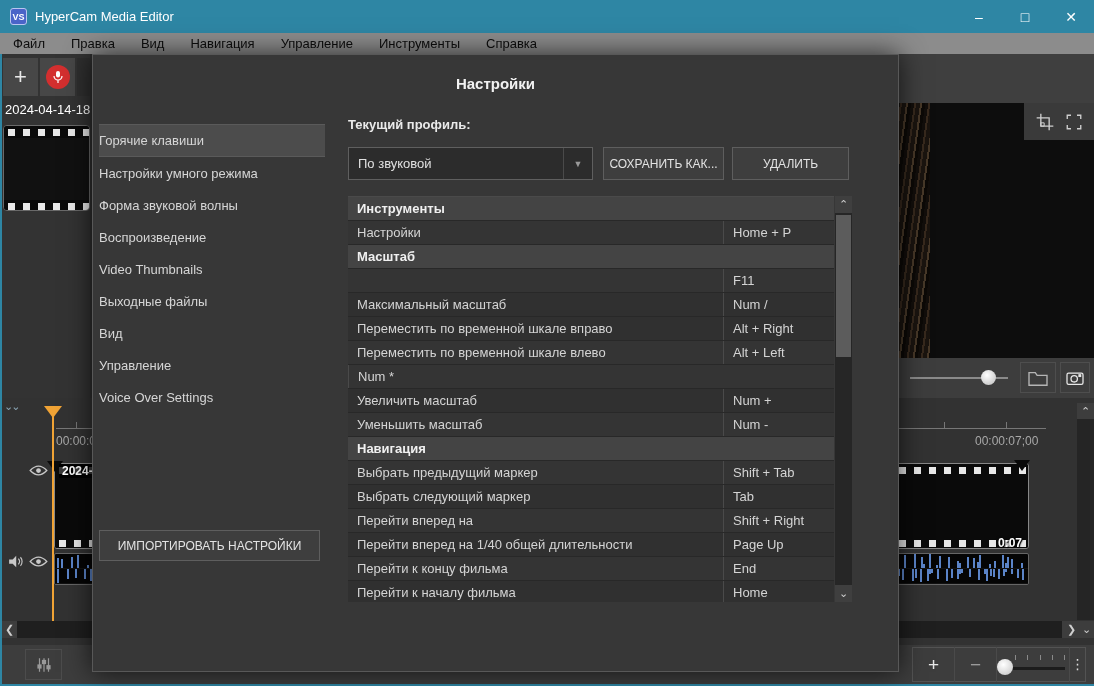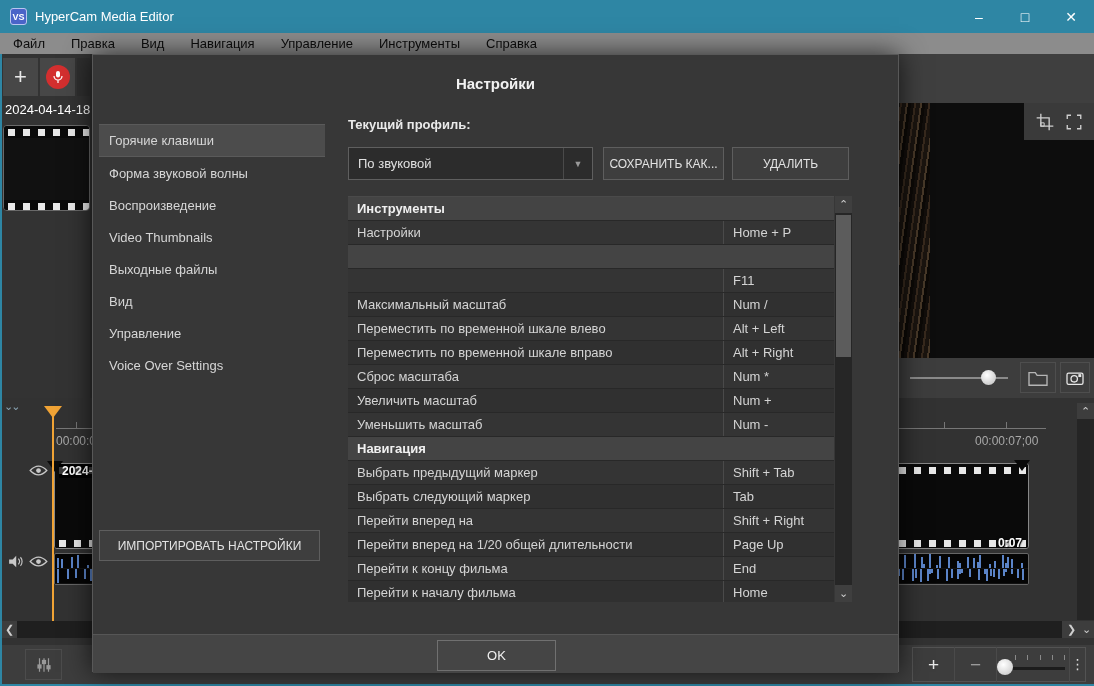--- a/index.html
+++ b/index.html
@@ -112,21 +112,21 @@
   .zg-ticks { position:absolute; left:18px; top:8px; width:50px; height:6px; display:flex; justify-content:space-between; }
   .zg-ticks i { width:1px; height:5px; background:#8a8a8a; }
   .zg-dots { width:16px; text-align:center; color:#ddd; font-size:14px; border-left:1px solid #4a4a4a; height:35px; line-height:35px; }
 
   
   .dialog { position:absolute; left:90px; top:54px; width:807px; height:618px; background:#373737;
     border:1px solid #585858; box-shadow:0 0 25px rgba(0,0,0,.7); }
   .dlg-title { position:absolute; left:0; top:20px; width:100%; text-align:center; color:#f2f2f2;
     font-size:15px; font-weight:bold; }
   .dlg-sidebar { position:absolute; left:6px; top:69px; width:226px; border-top:1px solid #5a5a5a; }
-  .side-item { height:32px; display:flex; align-items:center; padding-left:10px; color:#d6d6d6; font-size:13px; }
+  .side-item { height:32px; display:flex; align-items:center; color:#d6d6d6; font-size:13px; }
   .side-item.selected { background:#4c4c4c; border-bottom:1px solid #5a5a5a; }
   .dlg-io-btn { position:absolute; left:6px; width:221px; height:31px; background:#3e3e3e;
     border:1px solid #5e5e5e; color:#e2e2e2; font-size:12px; display:flex; align-items:center; justify-content:center; }
   .dlg-io-btn.import { top:475px; } .dlg-io-btn.export { top:511px; }
   .profile-label { position:absolute; left:255px; top:62px; color:#eaeaea; font-size:13px; font-weight:bold; }
   .dropdown { position:absolute; left:255px; top:92px; width:245px; height:33px; background:#2c2c2c;
     border:1px solid #5f5f5f; display:flex; align-items:center; }
   .dropdown .val { flex:1; color:#e0e0e0; font-size:13px; padding-left:9px; }
   .dropdown .arrow { width:29px; height:100%; border-left:1px solid #4a4a4a; color:#9a9a9a; font-size:9px;
     display:flex; align-items:center; justify-content:center; }
@@ -685,20 +685,21 @@
         <div class="zg-knob"></div>
       </div>
       <div class="zg-dots">⋮</div>
     </div>
   </div>
 
   <div class="dialog">
     <div class="dlg-title">Настройки</div>
     <div class="dlg-sidebar" id="dlg-sidebar">
         <div class="side-item selected">Горячие клавиши</div>
+        <div class="side-item">Настройки умного режима</div>
         <div class="side-item">Форма звуковой волны</div>
         <div class="side-item">Воспроизведение</div>
         <div class="side-item">Video Thumbnails</div>
         <div class="side-item">Выходные файлы</div>
         <div class="side-item">Вид</div>
         <div class="side-item">Управление</div>
         <div class="side-item">Voice Over Settings</div>
       </div>
     <div class="dlg-io-btn import">ИМПОРТИРОВАТЬ НАСТРОЙКИ</div>
 
@@ -713,40 +714,40 @@
     <div class="hk-table" id="hk-table">
         <div class="hk-row section">
           <div class="hk-action">Инструменты</div>
           <div class="hk-key"></div>
         </div>
         <div class="hk-row">
           <div class="hk-action">Настройки</div>
           <div class="hk-key">Home + P</div>
         </div>
         <div class="hk-row section">
+          <div class="hk-action">Масштаб</div>
           <div class="hk-key"></div>
         </div>
         <div class="hk-row">
           <div class="hk-action"></div>
           <div class="hk-key">F11</div>
         </div>
         <div class="hk-row alt">
           <div class="hk-action">Максимальный масштаб</div>
           <div class="hk-key">Num /</div>
         </div>
+        <div class="hk-row alt">
+          <div class="hk-action">Переместить по временной шкале вправо</div>
+          <div class="hk-key">Alt + Right</div>
+        </div>
         <div class="hk-row">
           <div class="hk-action">Переместить по временной шкале влево</div>
           <div class="hk-key">Alt + Left</div>
         </div>
-        <div class="hk-row alt">
-          <div class="hk-action">Переместить по временной шкале вправо</div>
-          <div class="hk-key">Alt + Right</div>
-        </div>
         <div class="hk-row">
-          <div class="hk-action">Сброс масштаба</div>
           <div class="hk-key">Num *</div>
         </div>
         <div class="hk-row alt">
           <div class="hk-action">Увеличить масштаб</div>
           <div class="hk-key">Num +</div>
         </div>
         <div class="hk-row">
           <div class="hk-action">Уменьшить масштаб</div>
           <div class="hk-key">Num -</div>
         </div>
@@ -760,36 +761,33 @@
         </div>
         <div class="hk-row alt">
           <div class="hk-action">Выбрать следующий маркер</div>
           <div class="hk-key">Tab</div>
         </div>
         <div class="hk-row">
           <div class="hk-action">Перейти вперед на</div>
           <div class="hk-key">Shift + Right</div>
         </div>
         <div class="hk-row alt">
-          <div class="hk-action">Перейти вперед на 1/20 общей длительности</div>
+          <div class="hk-action">Перейти вперед на 1/40 общей длительности</div>
           <div class="hk-key">Page Up</div>
         </div>
         <div class="hk-row">
           <div class="hk-action">Перейти к концу фильма</div>
           <div class="hk-key">End</div>
         </div>
         <div class="hk-row alt">
           <div class="hk-action">Перейти к началу фильма</div>
           <div class="hk-key">Home</div>
         </div>
       </div>
     <div class="hk-scroll">
       <div class="scroll-btn">⌃</div>
       <div class="hk-thumb"></div>
       <div class="scroll-btn down">⌄</div>
     </div>
 
-    <div class="dlg-footer">
-      <div class="ok-btn">OK</div>
-    </div>
   </div>
 
 </div>
 
 </body></html>

